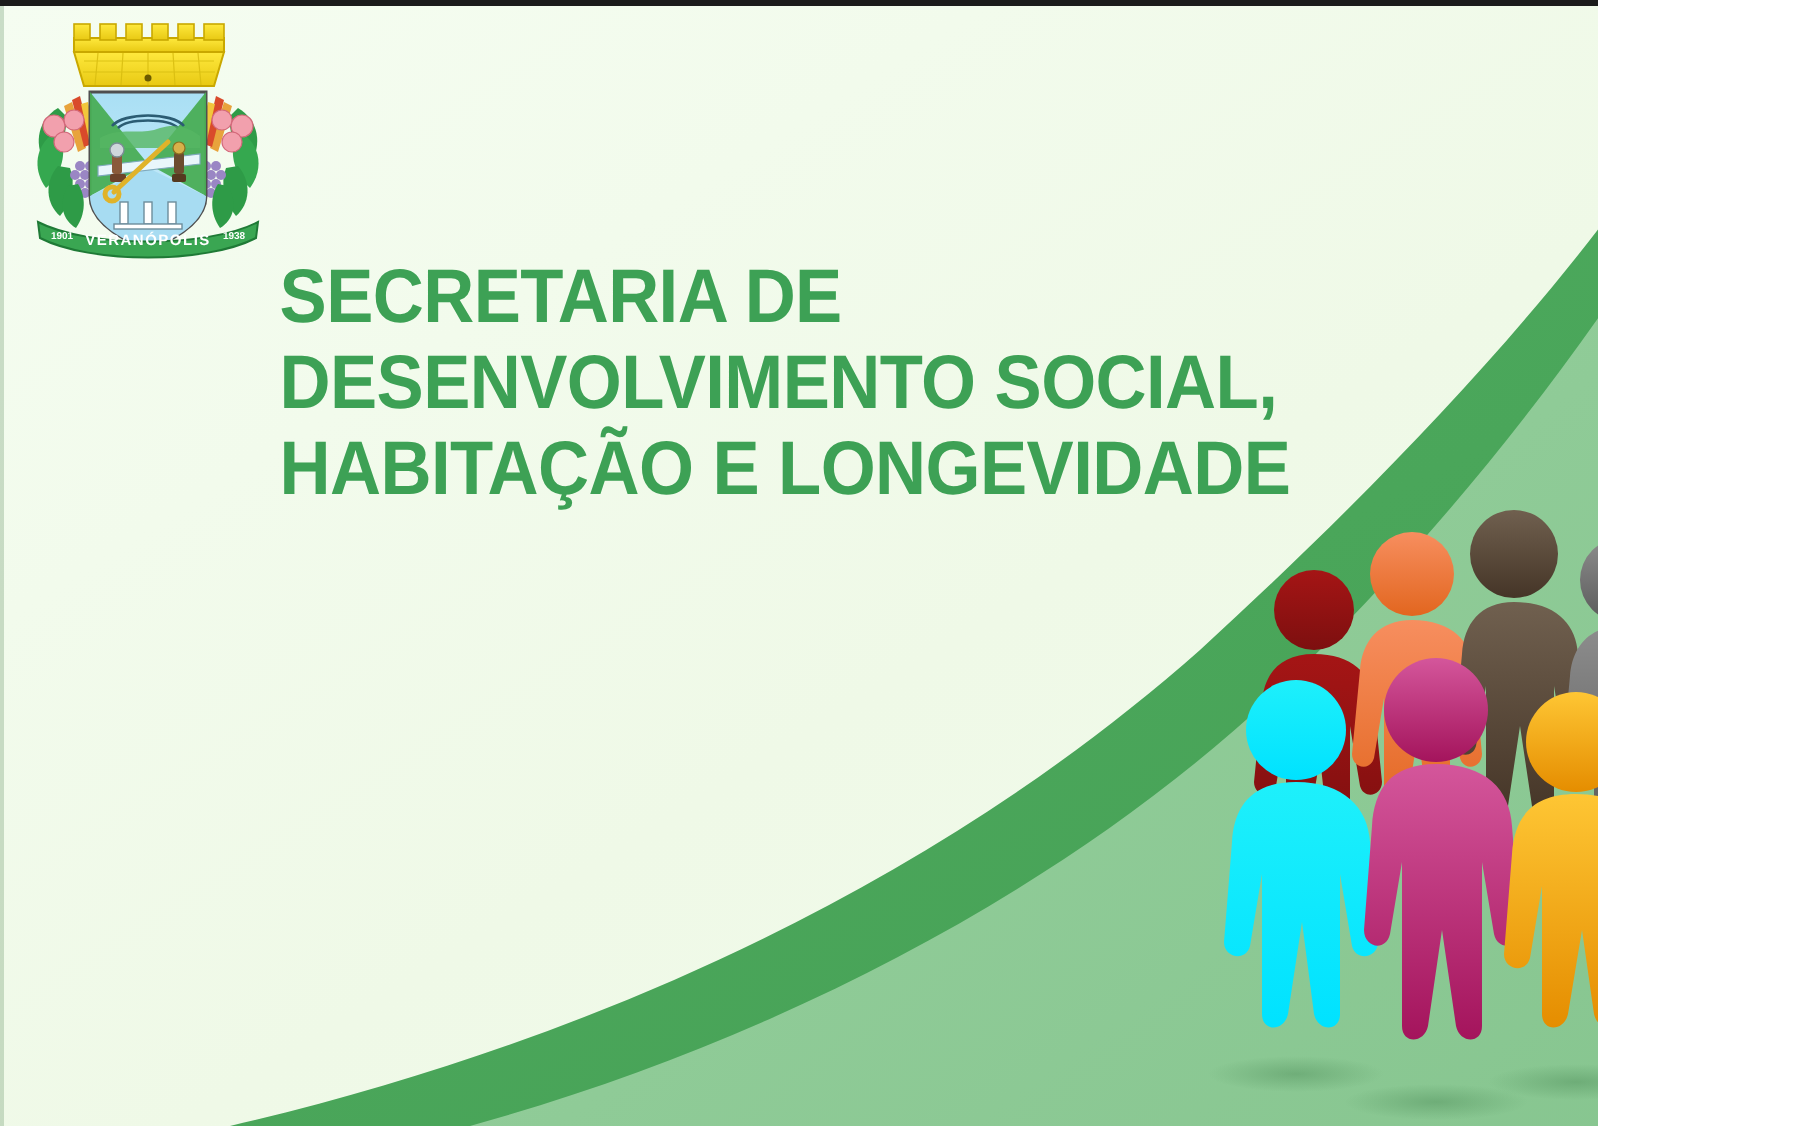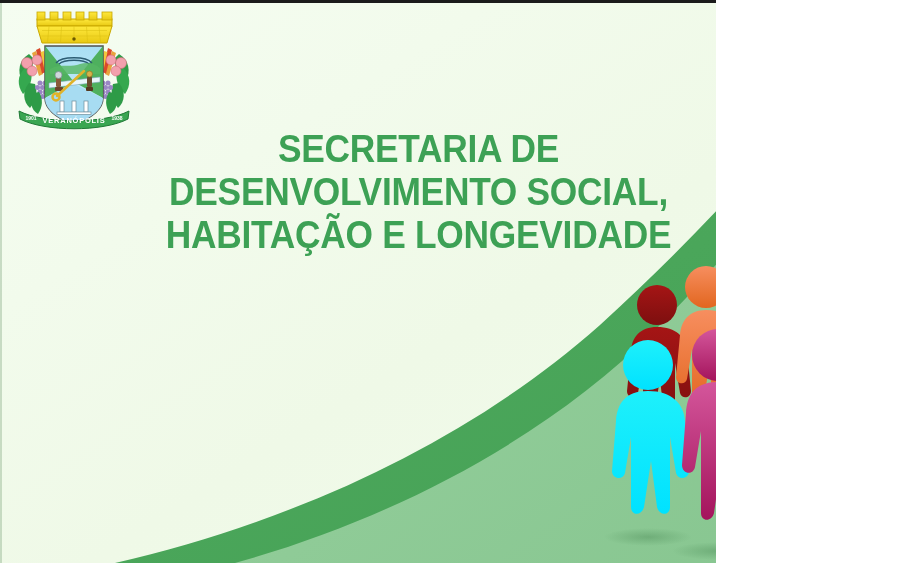--- a/index.html
+++ b/index.html
@@ -6,21 +6,21 @@
     margin: 0;
     padding: 0;
     background: #ffffff;
   }
   body {
     font-family: "Liberation Sans", sans-serif;
   }
 
   #slide {
     position: relative;
-    width: 716px;
+    width: 799px;
     height: 563px;
     overflow: hidden;
     background: #f2fcee;
     box-sizing: border-box;
   }
 
   
   .bg-base {
     position: absolute;
     inset: 0;
@@ -59,24 +59,24 @@
     left: 14px;
     top: 8px;
     width: 120px;
     height: 126px;
     z-index: 40;
   }
 
   
   .text-block {
     position: absolute;
-    left: 136px;
+    left: 120px;
     top: 128px;
     width: 565px;
-    text-align: center;
+    text-align: left;
     z-index: 45;
   }
   .title {
     color: #3da155;
     font-family: "Liberation Sans", sans-serif;
     font-weight: bold;
     font-size: 38px;
     line-height: 43px;
     letter-spacing: -0.3px;
     margin: 0;

